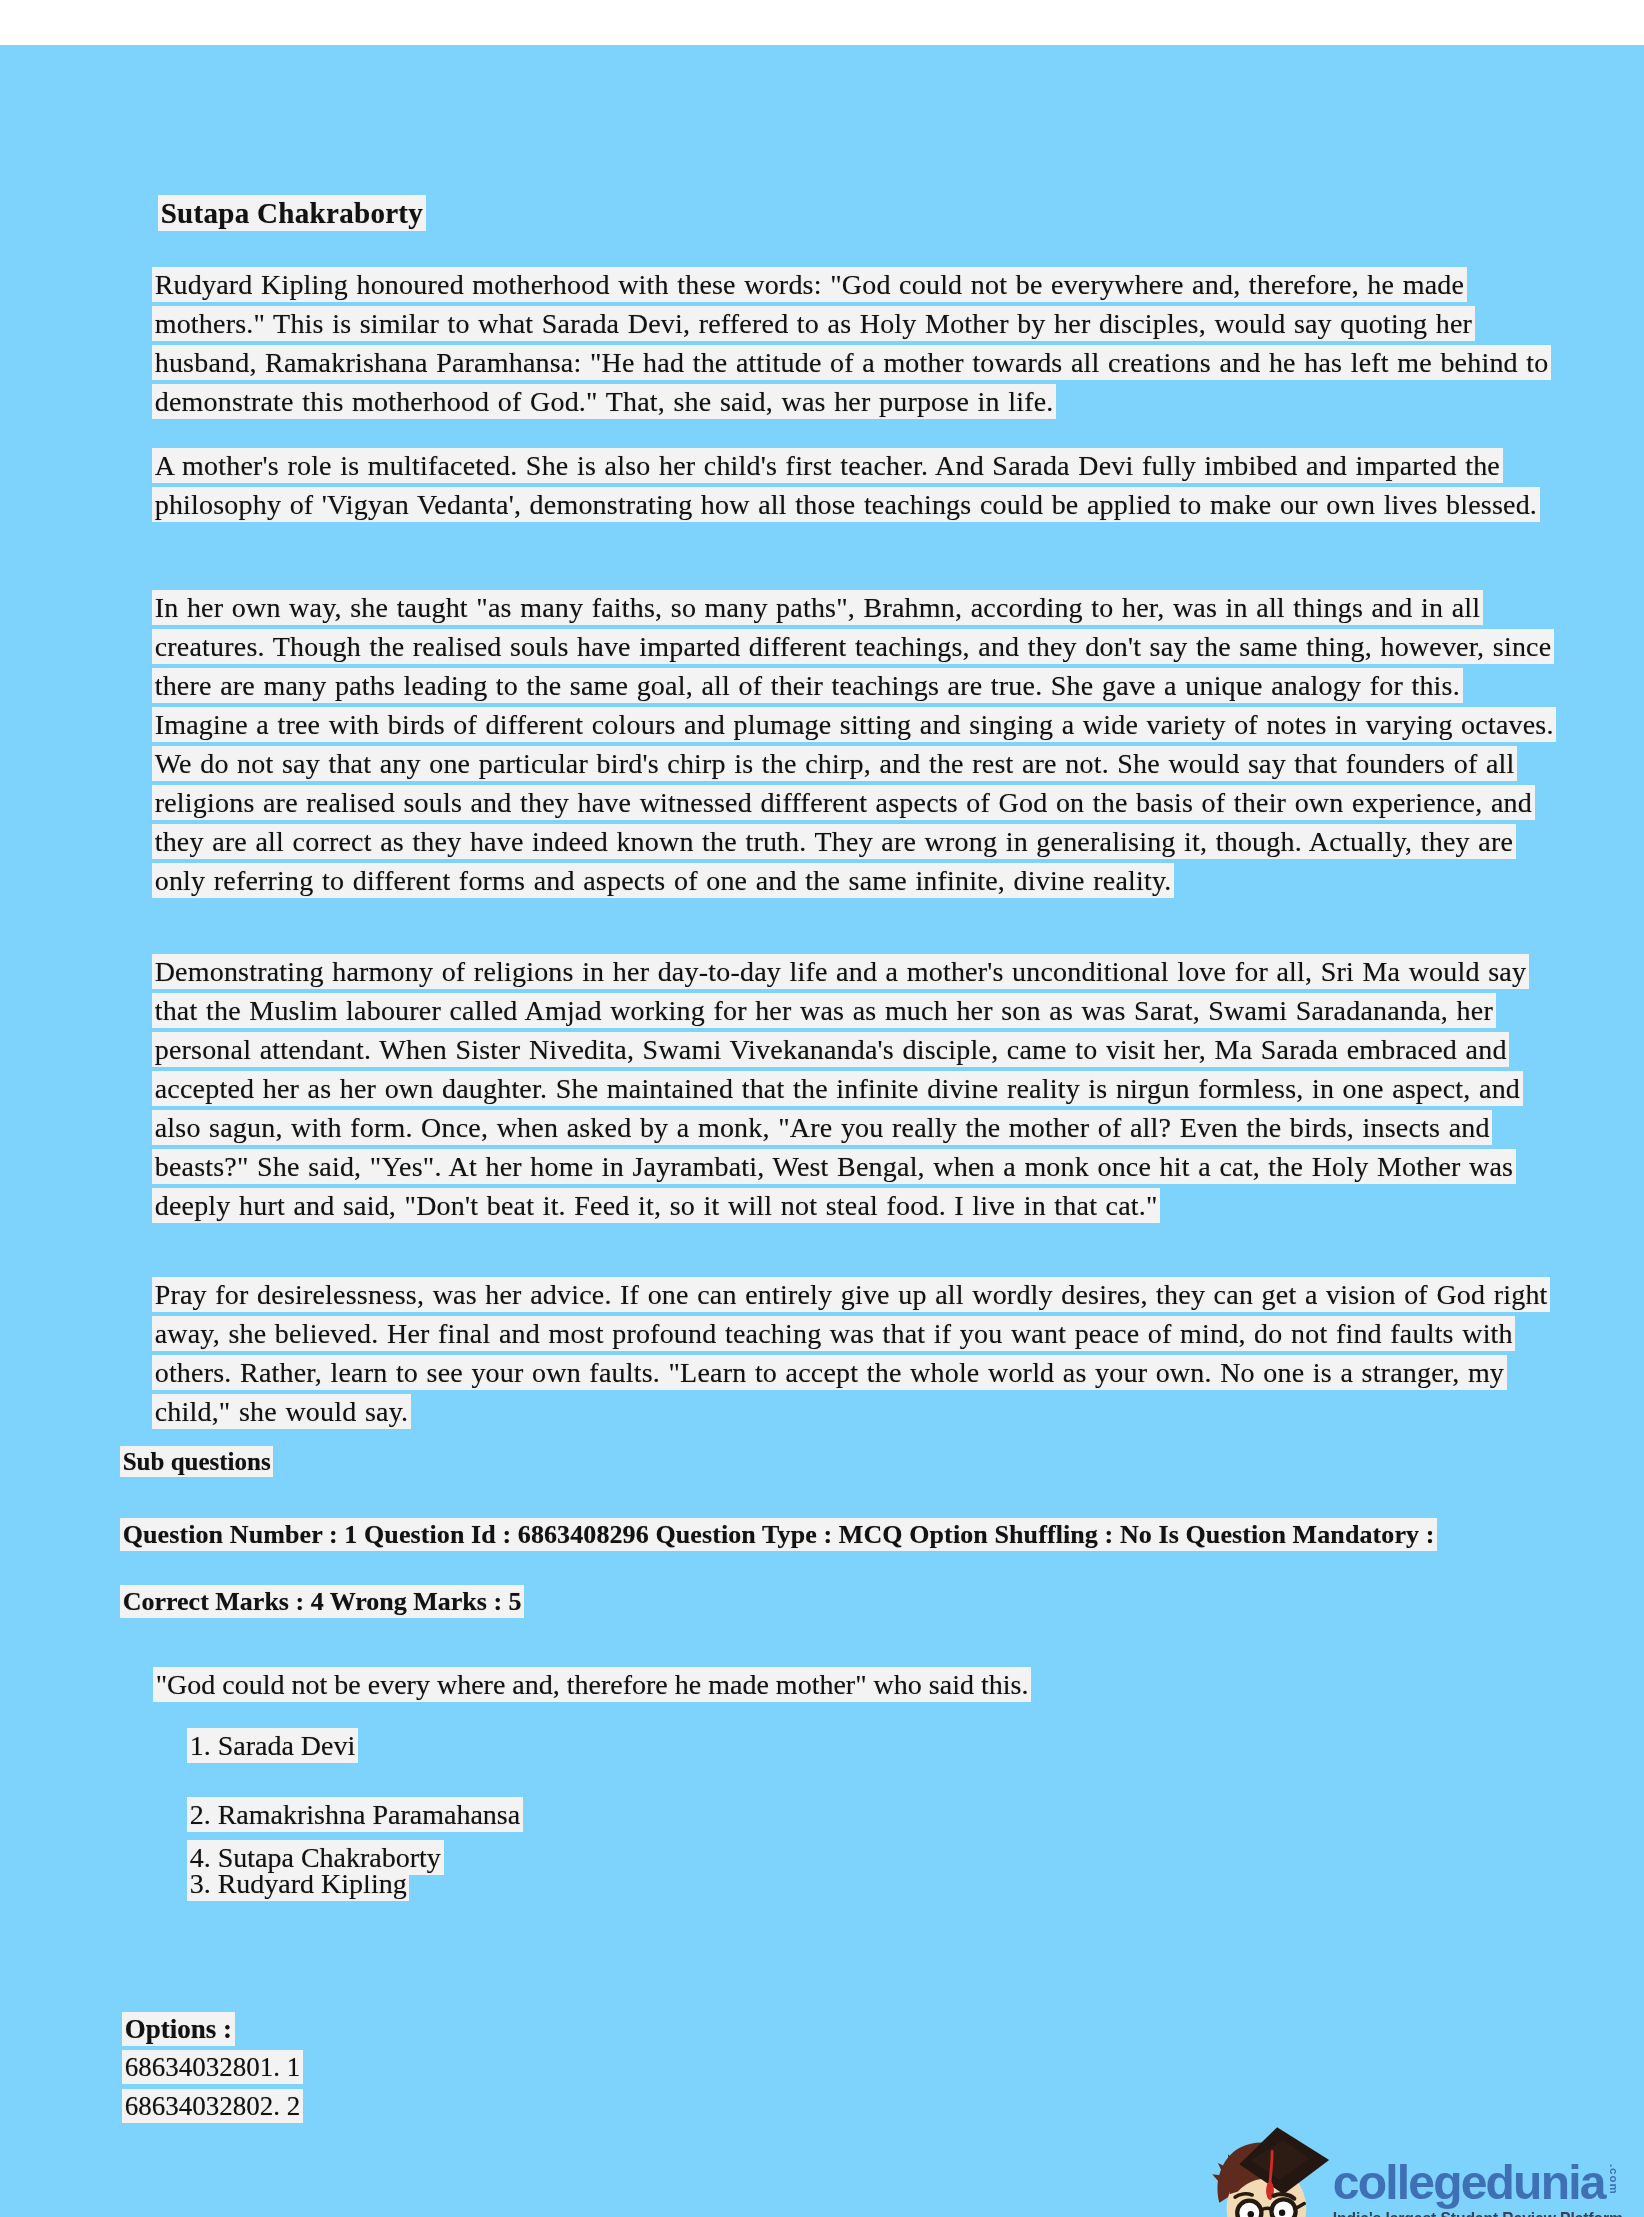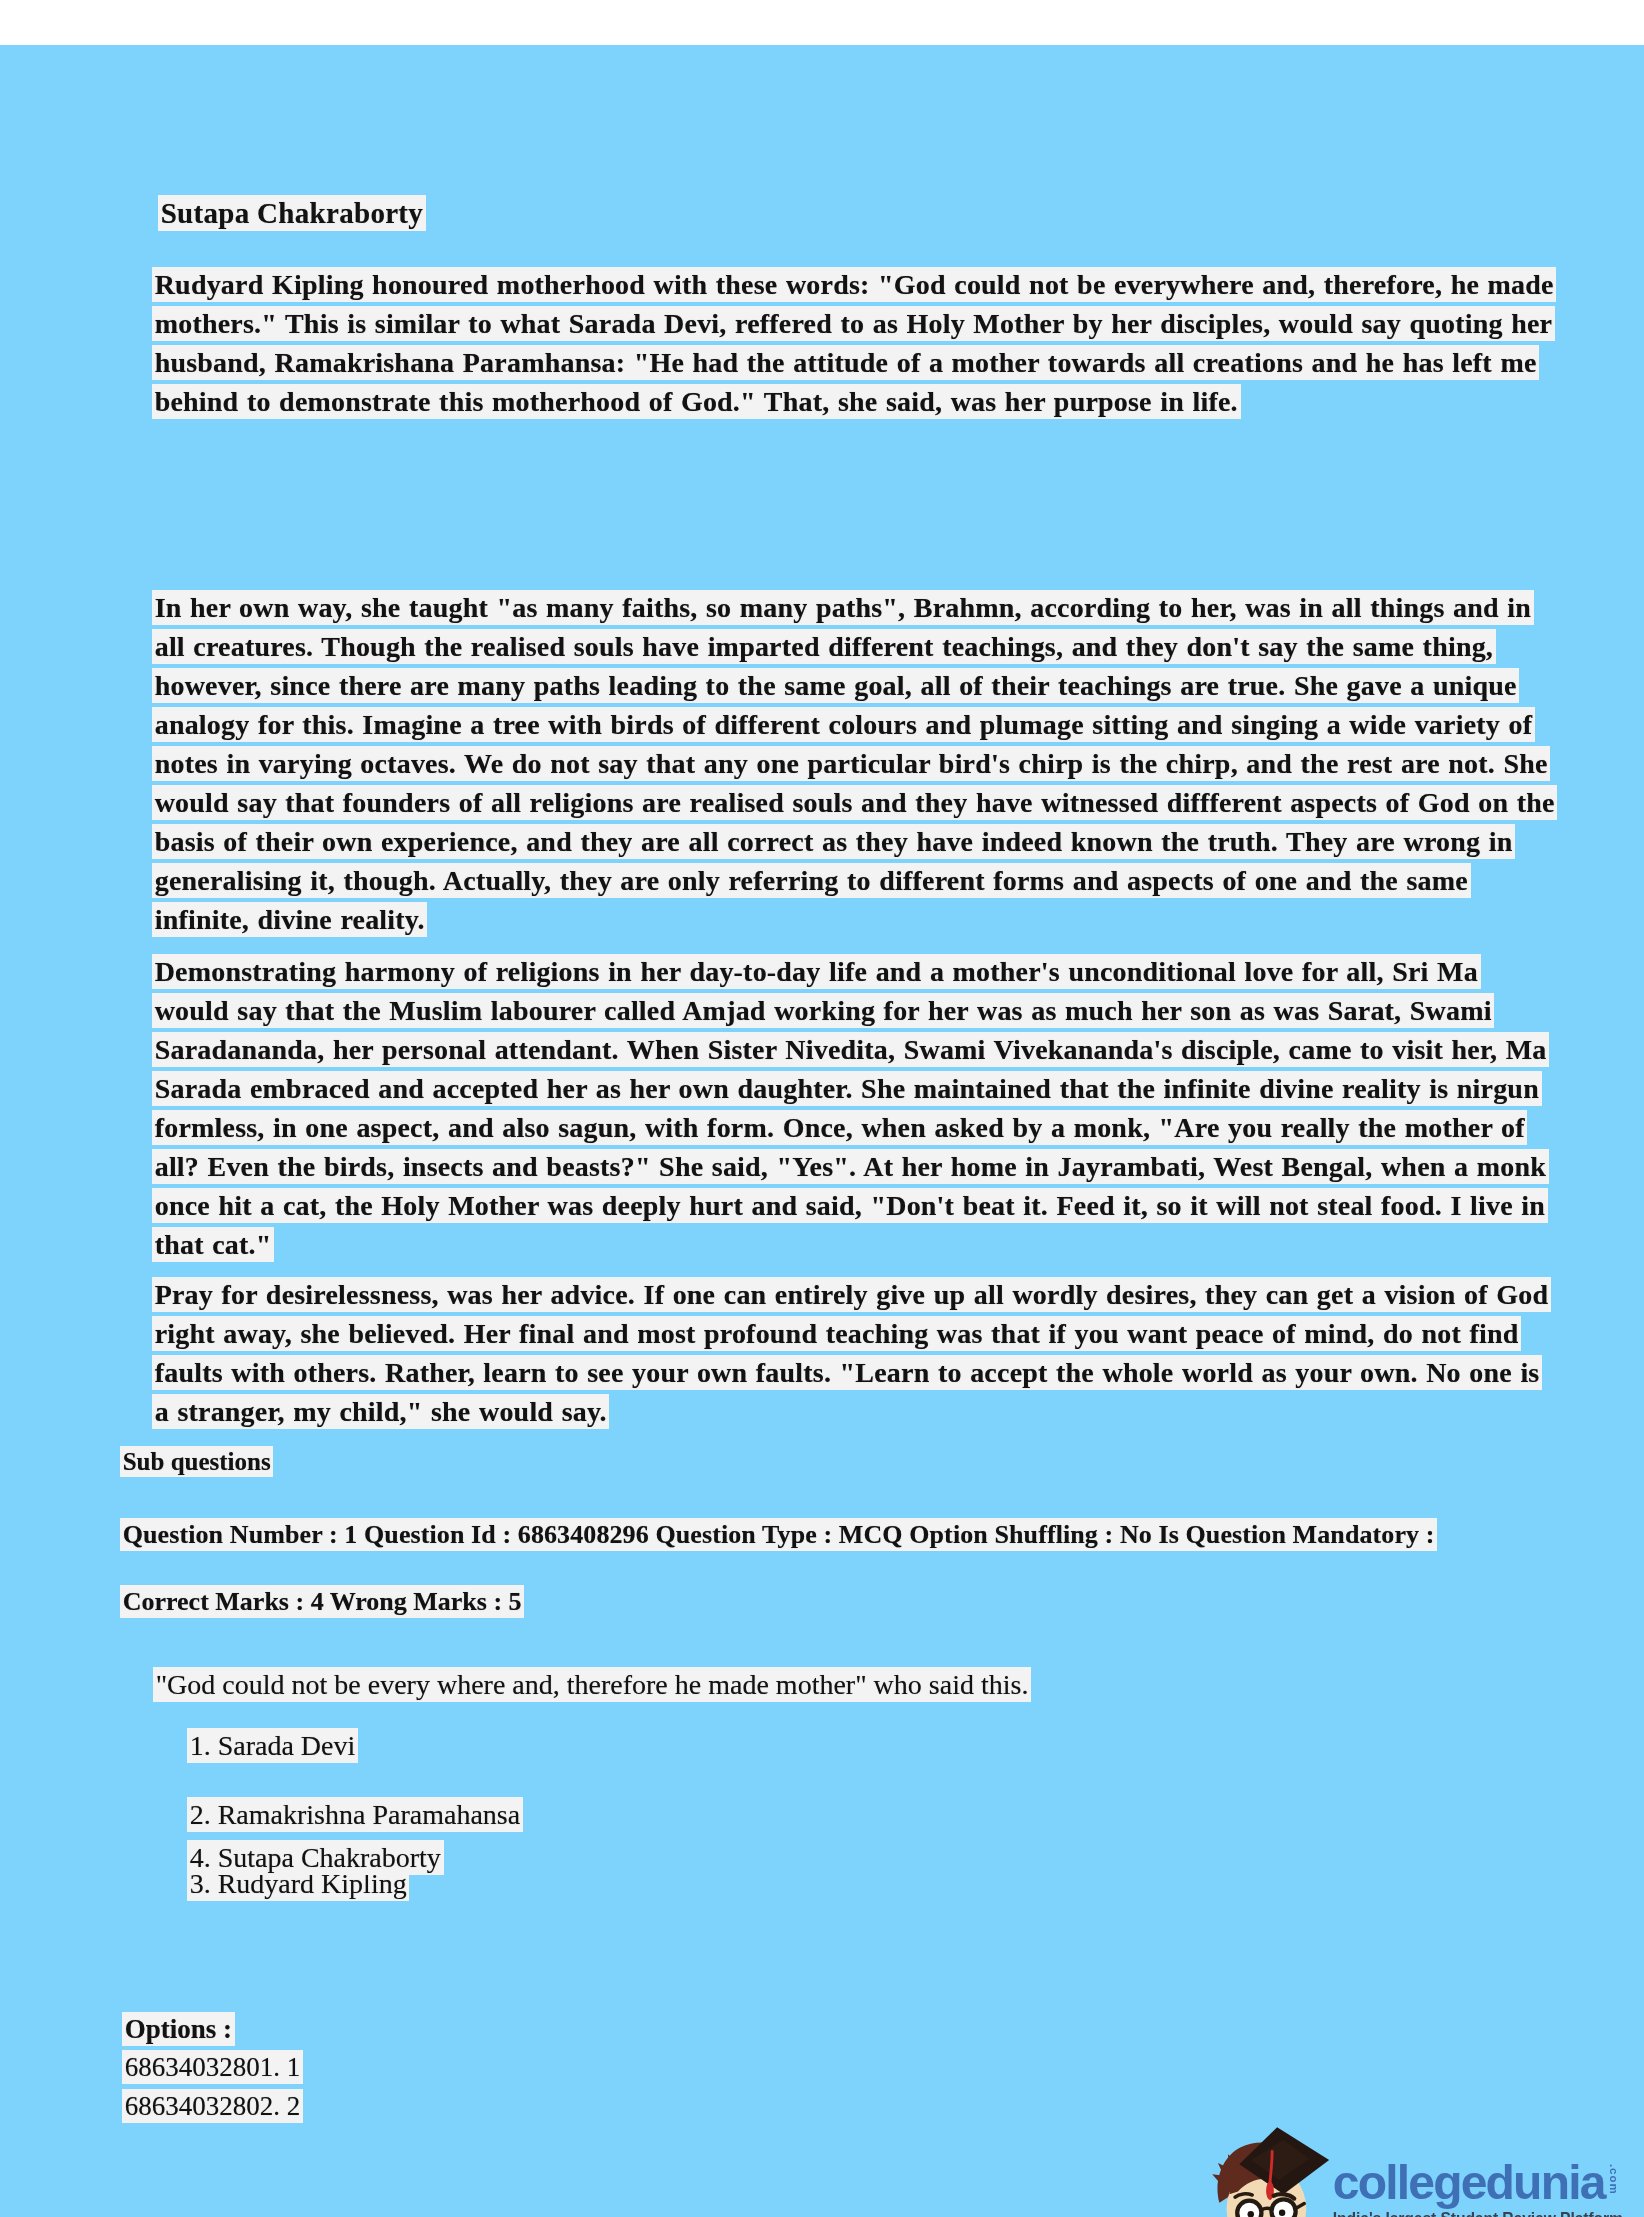--- a/index.html
+++ b/index.html
@@ -8,21 +8,21 @@
     font-family:"Liberation Serif", serif; color:#121212; overflow:hidden;margin-top:45px;
   }
   .tblock { position:absolute; }
   .hl {
     background:#f3f3f3;
     box-decoration-break:clone; -webkit-box-decoration-break:clone;
     padding:1.8px 2.7px;
     text-shadow:0 0 0.9px rgba(0,0,0,0.40);
   }
   .author-heading { left:158px; top:152px; font-size:29px; font-weight:bold; letter-spacing:0.3px; }
-  .para { left:152px; width:1403px; font-size:28px; line-height:39px; word-spacing:1.3px; letter-spacing:0.2px;font-weight:bold; }
+  .para { left:152px; width:1403px; font-size:28px; line-height:39px; word-spacing:1.3px; letter-spacing:0.2px; }
   .p1 { top:220px; }
   .p2 { top:401px; }
   .p3 { top:543px; }
   .p4 { top:907px; }
   .p5 { top:1230px; }
   .subq { left:120px; top:1403px; font-size:25px; font-weight:bold; }
   .meta { left:120px; top:1473px; font-size:26px; font-weight:bold; line-height:34px; white-space:nowrap; letter-spacing:0.1px; }
   .marks { left:120px; top:1542px; font-size:26px; font-weight:bold; white-space:nowrap; }
   .question { left:153px; top:1624px; font-size:28px; white-space:nowrap; }
   .choice { left:187px; font-size:28px; white-space:nowrap; }
@@ -41,20 +41,21 @@
   .tagline { font-weight:bold; font-size:15.7px; color:#3a4150; margin-top:3.6px; letter-spacing:-0.1px; white-space:nowrap; }
 </style>
 </head>
 <body>
 
 <div class="page">
 
   <div class="tblock author-heading"><span class="hl">Sutapa Chakraborty</span></div>
 
   <div class="tblock para p1"><span class="hl">Rudyard Kipling honoured motherhood with these words: "God could not be everywhere and, therefore, he made mothers." This is similar to what Sarada Devi, reffered to as Holy Mother by her disciples, would say quoting her husband, Ramakrishana Paramhansa: "He had the attitude of a mother towards all creations and he has left me behind to demonstrate this motherhood of God." That, she said, was her purpose in life.</span></div>
+  <div class="tblock para p2"><span class="hl">A mother's role is multifaceted. She is also her child's first teacher. And Sarada Devi fully imbibed and imparted the philosophy of 'Vigyan Vedanta', demonstrating how all those teachings could be applied to make our own lives blessed.</span></div>
   <div class="tblock para p3"><span class="hl">In her own way, she taught "as many faiths, so many paths", Brahmn, according to her, was in all things and in all creatures. Though the realised souls have imparted different teachings, and they don't say the same thing, however, since there are many paths leading to the same goal, all of their teachings are true. She gave a unique analogy for this. Imagine a tree with birds of different colours and plumage sitting and singing a wide variety of notes in varying octaves. We do not say that any one particular bird's chirp is the chirp, and the rest are not. She would say that founders of all religions are realised souls and they have witnessed diffferent aspects of God on the basis of their own experience, and they are all correct as they have indeed known the truth. They are wrong in generalising it, though. Actually, they are only referring to different forms and aspects of one and the same infinite, divine reality.</span></div>
   <div class="tblock para p4"><span class="hl">Demonstrating harmony of religions in her day-to-day life and a mother's unconditional love for all, Sri Ma would say that the Muslim labourer called Amjad working for her was as much her son as was Sarat, Swami Saradananda, her personal attendant. When Sister Nivedita, Swami Vivekananda's disciple, came to visit her, Ma Sarada embraced and accepted her as her own daughter. She maintained that the infinite divine reality is nirgun formless, in one aspect, and also sagun, with form. Once, when asked by a monk, "Are you really the mother of all? Even the birds, insects and beasts?" She said, "Yes". At her home in Jayrambati, West Bengal, when a monk once hit a cat, the Holy Mother was deeply hurt and said, "Don't beat it. Feed it, so it will not steal food. I live in that cat."</span></div>
   <div class="tblock para p5"><span class="hl">Pray for desirelessness, was her advice. If one can entirely give up all wordly desires, they can get a vision of God right away, she believed. Her final and most profound teaching was that if you want peace of mind, do not find faults with others. Rather, learn to see your own faults. "Learn to accept the whole world as your own. No one is a stranger, my child," she would say.</span></div>
 
   <div class="tblock subq"><span class="hl">Sub questions</span></div>
 
   <div class="tblock meta">
     <div><span class="hl">Question Number : 1 Question Id : 6863408296 Question Type : MCQ Option Shuffling : No Is Question Mandatory :</span></div>
   </div>
 

